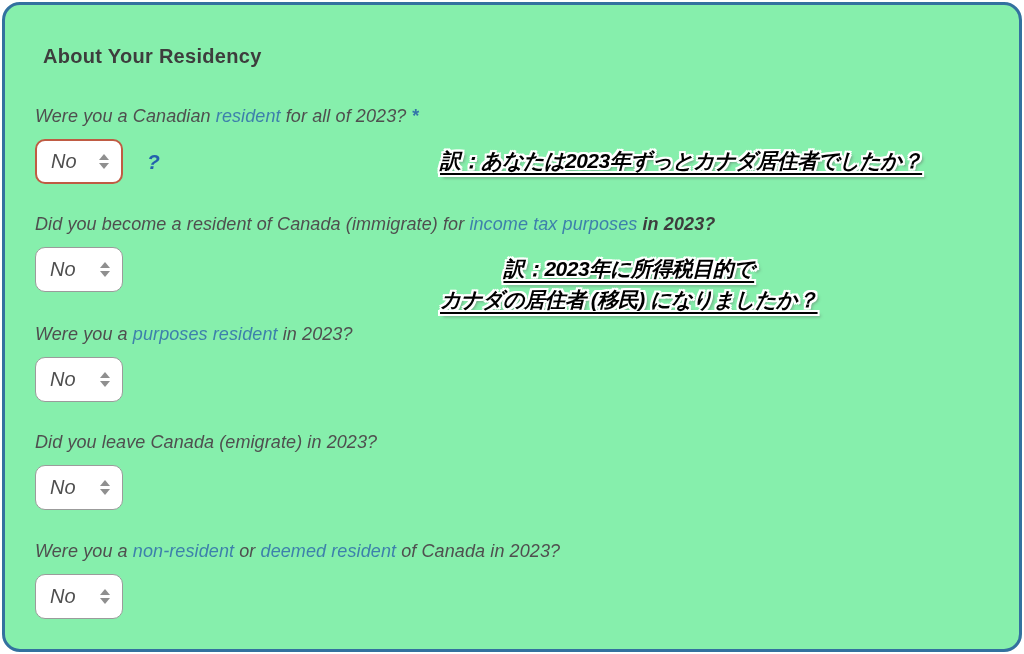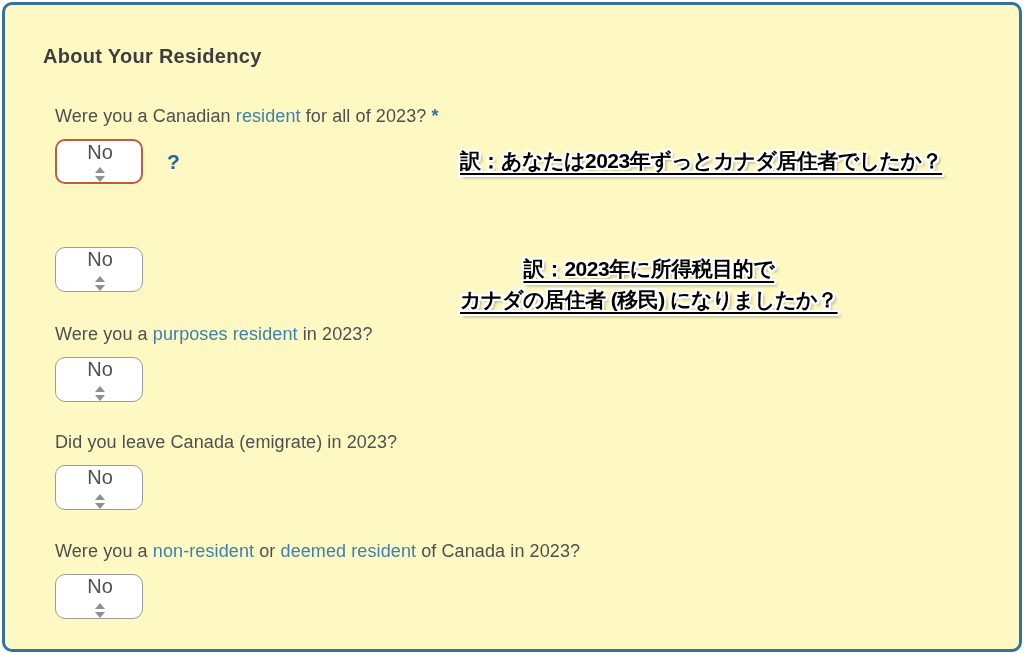--- a/index.html
+++ b/index.html
@@ -6,37 +6,38 @@
     margin: 0; padding: 0;
     width: 1024px; height: 654px;
     background: #ffffff;
     overflow: hidden;
     font-family: "Liberation Sans", "DejaVu Sans", sans-serif;
   }
   .frame {
     position: absolute;
     left: 2px; top: 2px; right: 2px; bottom: 2px;
     border: 3px solid #33719f;
-    border-radius: 10px;
-    background: #fef9c3;
+    border-radius: 18px;
+    background: #86efac;
     box-sizing: border-box;
   }
   .section-title {
     position: absolute;
     left: 38px; top: 40px;
     margin: 0;
     font-size: 20px;
     font-weight: bold;
     color: #3d3d3d;
     letter-spacing: 0.3px;
   }
   .question {
     position: absolute;
-    left: 50px; right: 8px;
+    left: 30px; right: 8px;
     height: 104px;
+    font-style: italic;
   }
   .q-label {
     font-size: 18px;
     color: #4f4f4f;
     letter-spacing: 0.1px;
     white-space: nowrap;
   }
   .part-plain { color: #4f4f4f; }
   .part-link {
     color: #3d80ab;
@@ -55,21 +56,20 @@
     width: 88px; height: 45px;
     box-sizing: border-box;
     background: #ffffff;
     border: 1.5px solid #9b9b9b;
     border-radius: 10px;
     display: flex;
     align-items: center;
     justify-content: space-between;
     padding: 0 12px 0 14px;
     cursor: pointer;
-    flex-direction: column;
   }
   .select.error {
     border: 2px solid #c05b43;
   }
   .select-value {
     font-size: 20px;
     color: #4f4f4f;
   }
   .select-arrows {
     display: flex;
@@ -135,20 +135,21 @@
           <span class="tri-down"></span>
         </span>
       </div>
       <span class="help">?</span>
     </div>
     <div class="jp">
           <div><span class="jp-line">訳：あなたは2023年ずっとカナダ居住者でしたか？</span></div>
         </div>
   </div>
       <div class="question" style="top: 209px;">
+    <div class="q-label"><span class="part-plain">Did you become a resident of Canada (immigrate) for </span><a class="part-link">income tax purposes</a><span class="part-plain"> </span><span class="part-bold">in 2023?</span></div>
     <div class="q-control">
       <div class="select">
         <span class="select-value">No</span>
         <span class="select-arrows">
           <span class="tri-up"></span>
           <span class="tri-down"></span>
         </span>
       </div>
 
     </div>

